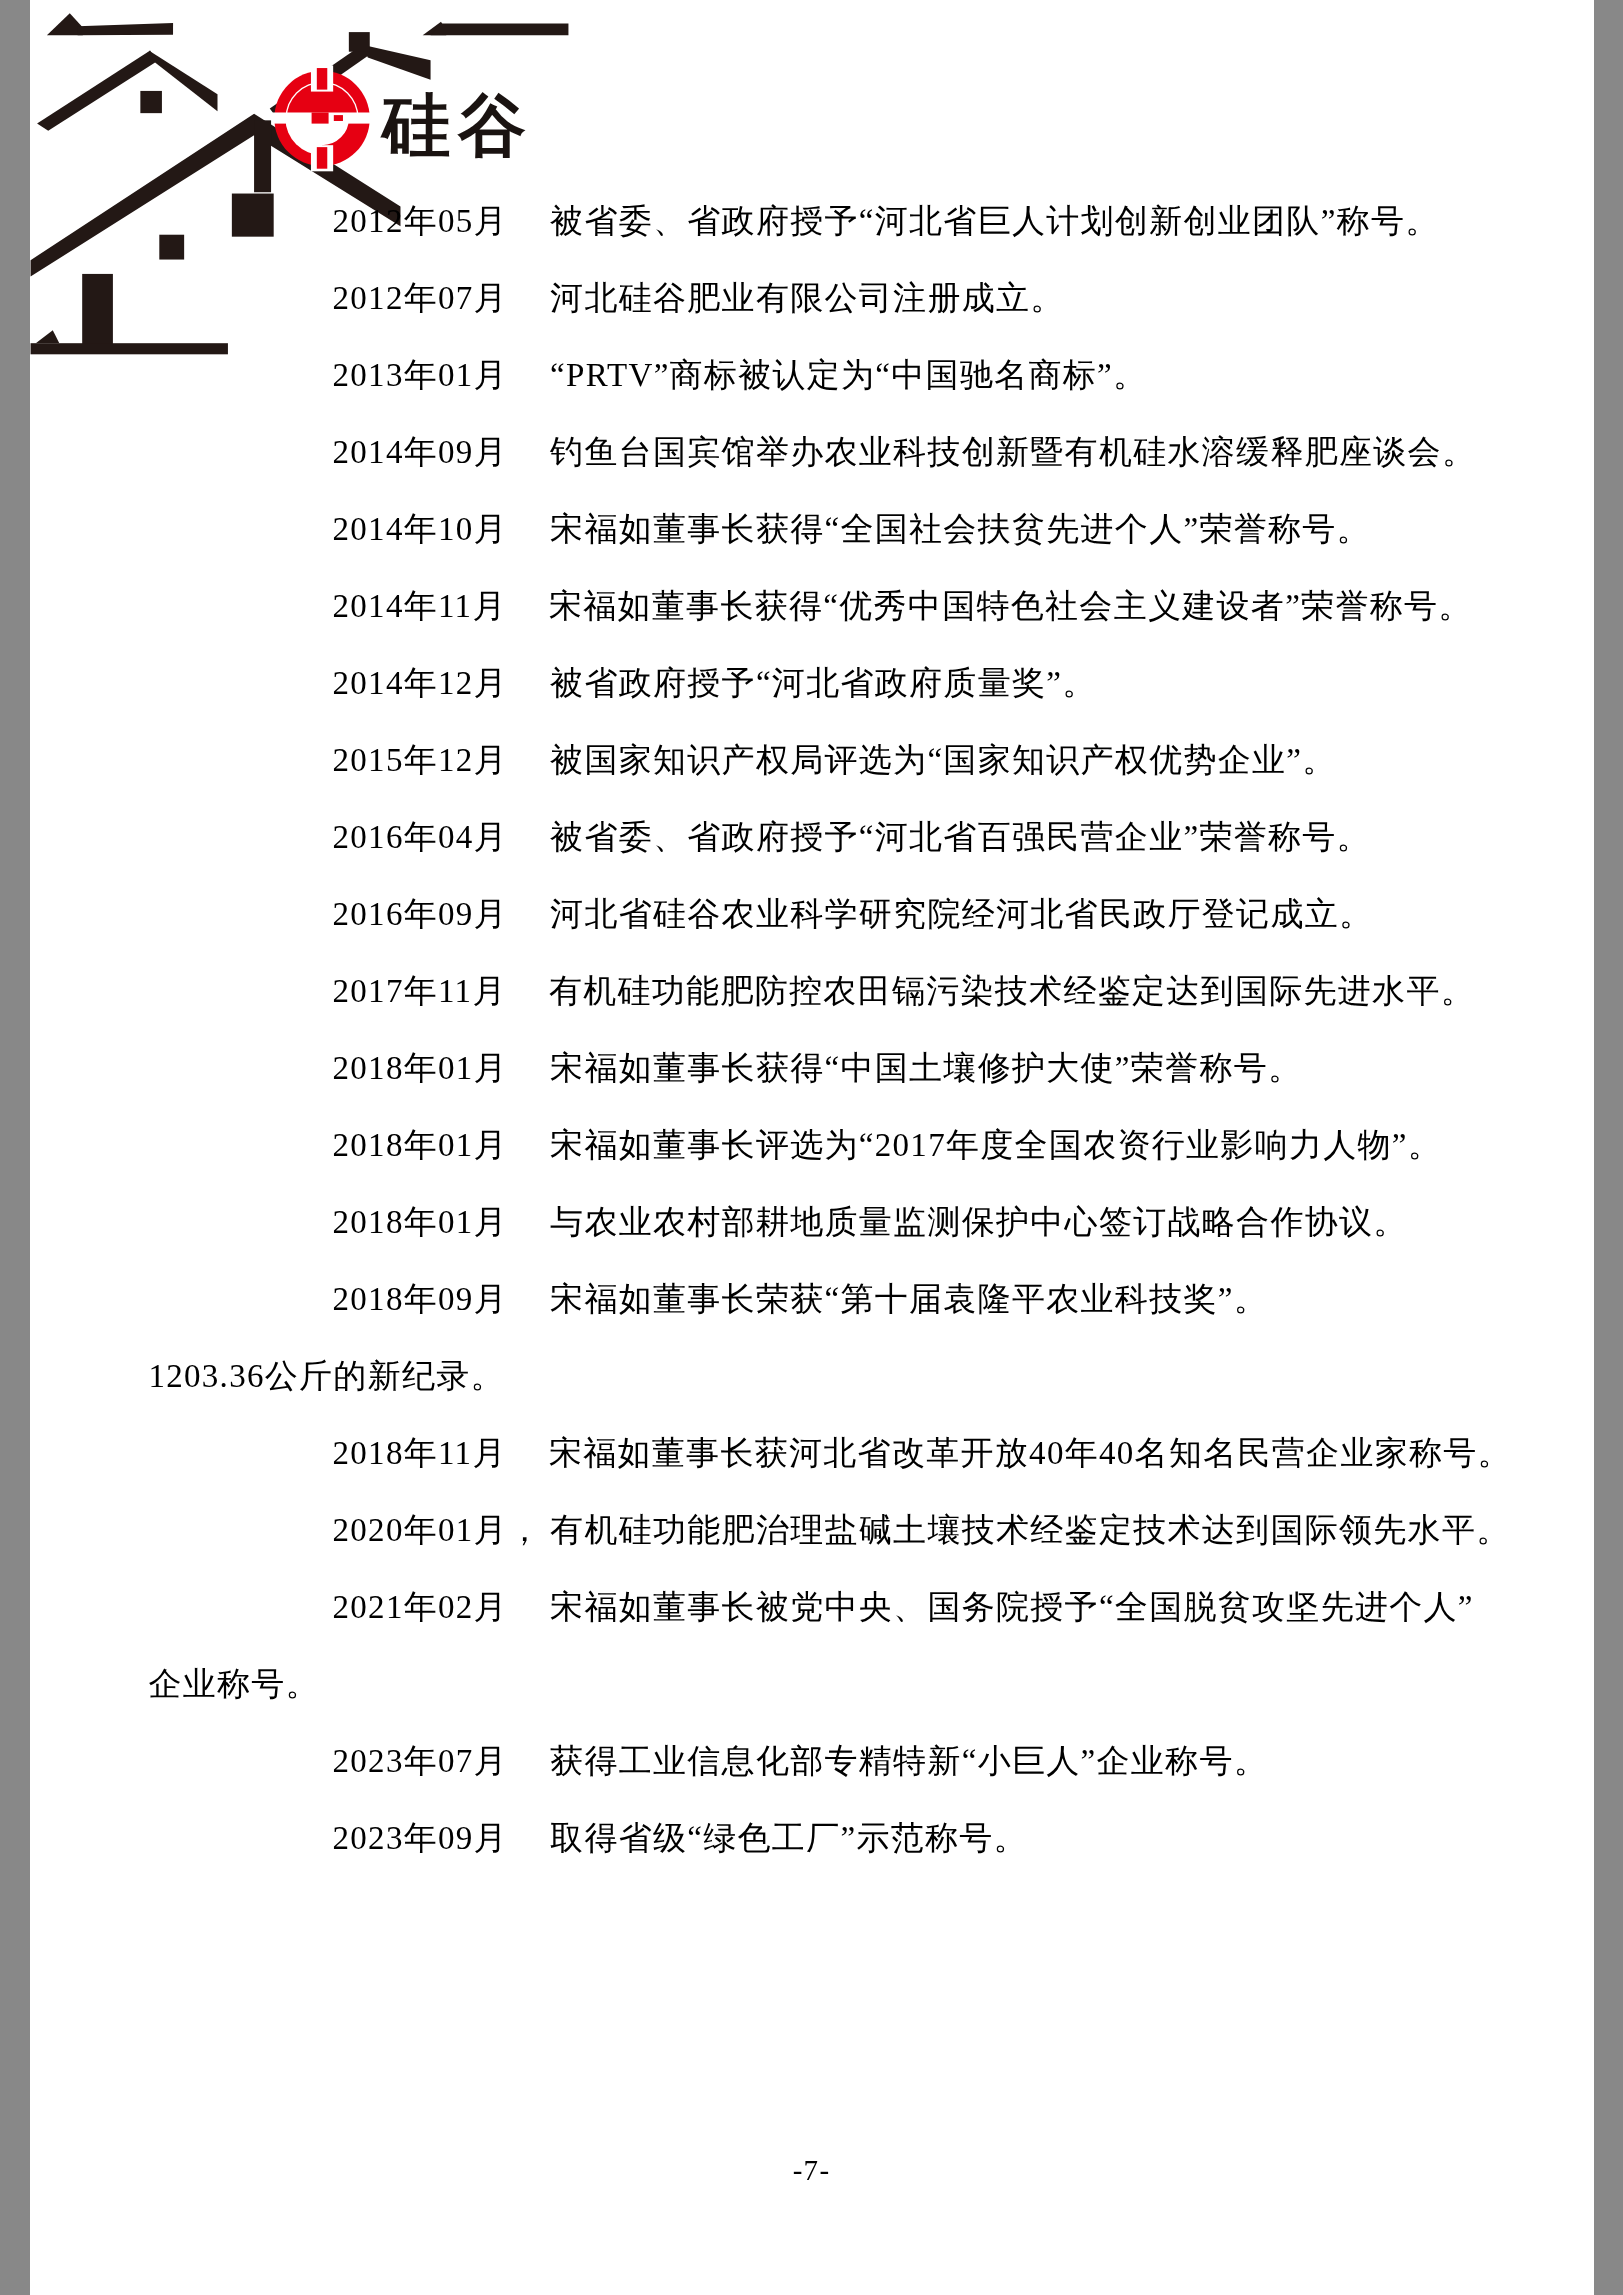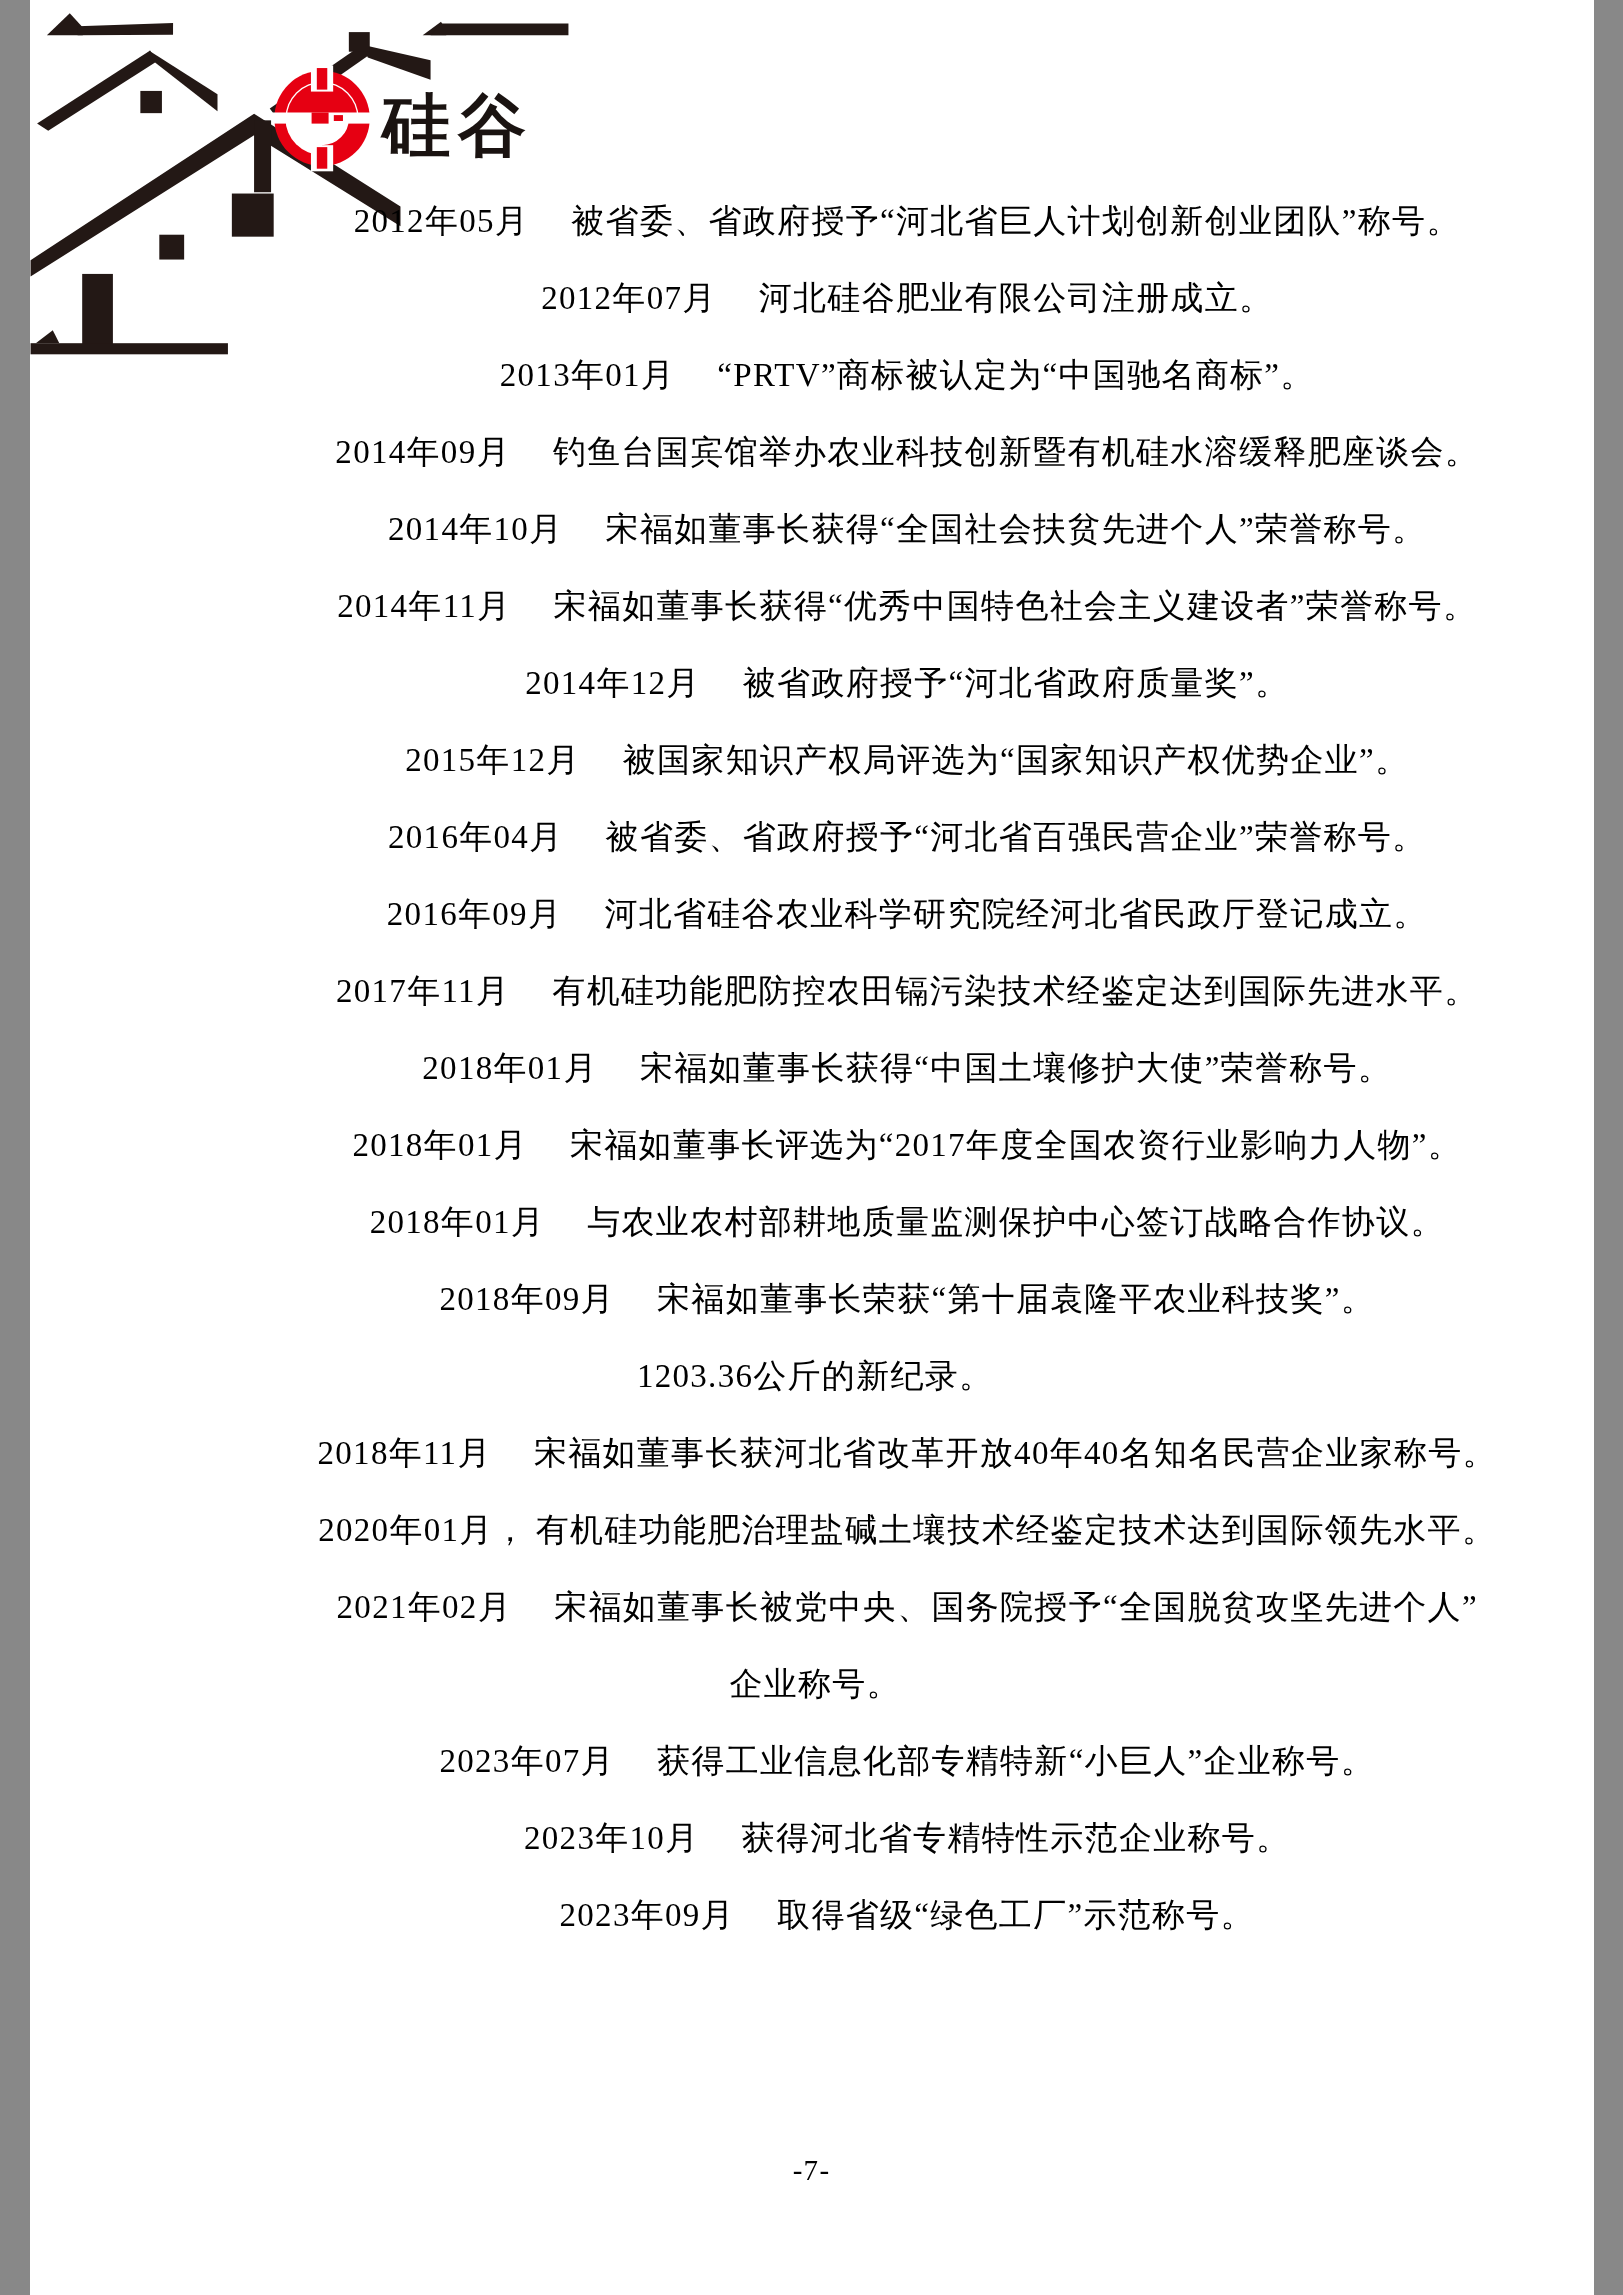--- a/index.html
+++ b/index.html
@@ -9,21 +9,21 @@
     margin:0 auto;
     background:#ffffff;
     overflow:hidden;
     font-family:"Liberation Serif","DejaVu Serif",serif;
   }
   .logo{
     position:absolute;left:0;top:3.9px;
     width:622px;height:366px;
   }
   .timeline{
-    position:absolute;left:96px;top:183px;text-align:center;
+    position:absolute;left:111px;top:183px;
   }
   .line{
     margin:0;
     height:77px;line-height:77px;
     font-size:33px;letter-spacing:1.3px;
     color:#000;
     white-space:nowrap;
     text-indent:192px;
   }
   .line.cont{text-indent:0;}
@@ -94,20 +94,19 @@
       <p class="line"><span class="entry-date">2018年01月</span><span class="entry-sep">　</span><span class="entry-text">宋福如董事长获得“中国土壤修护大使”荣誉称号。</span></p>
       <p class="line"><span class="entry-date">2018年01月</span><span class="entry-sep">　</span><span class="entry-text">宋福如董事长评选为“2017年度全国农资行业影响力人物”。</span></p>
       <p class="line"><span class="entry-date">2018年01月</span><span class="entry-sep">　</span><span class="entry-text">与农业农村部耕地质量监测保护中心签订战略合作协议。</span></p>
       <p class="line"><span class="entry-date">2018年09月</span><span class="entry-sep">　</span><span class="entry-text">宋福如董事长荣获“第十届袁隆平农业科技奖”。</span></p>
       <p class="line cont"><span class="entry-date"></span><span class="entry-sep"></span><span class="entry-text">1203.36公斤的新纪录。</span></p>
       <p class="line"><span class="entry-date">2018年11月</span><span class="entry-sep">　</span><span class="entry-text">宋福如董事长获河北省改革开放40年40名知名民营企业家称号。</span></p>
       <p class="line"><span class="entry-date">2020年01月</span><span class="entry-sep">，</span><span class="entry-text">有机硅功能肥治理盐碱土壤技术经鉴定技术达到国际领先水平。</span></p>
       <p class="line"><span class="entry-date">2021年02月</span><span class="entry-sep">　</span><span class="entry-text">宋福如董事长被党中央、国务院授予“全国脱贫攻坚先进个人”</span></p>
       <p class="line cont"><span class="entry-date"></span><span class="entry-sep"></span><span class="entry-text">企业称号。</span></p>
       <p class="line"><span class="entry-date">2023年07月</span><span class="entry-sep">　</span><span class="entry-text">获得工业信息化部专精特新“小巨人”企业称号。</span></p>
-      <p class="line"><span class="entry-date">2023年10月</span><span class="entry-sep">　</span><span class="entry-text">获得河北省专精特性示范企业称号。</span></p>
       <p class="line"><span class="entry-date">2023年09月</span><span class="entry-sep">　</span><span class="entry-text">取得省级“绿色工厂”示范称号。</span></p>
     </div>
 
   <div class="footer">-7-</div>
 
 </div>
 
 
 </body></html>

